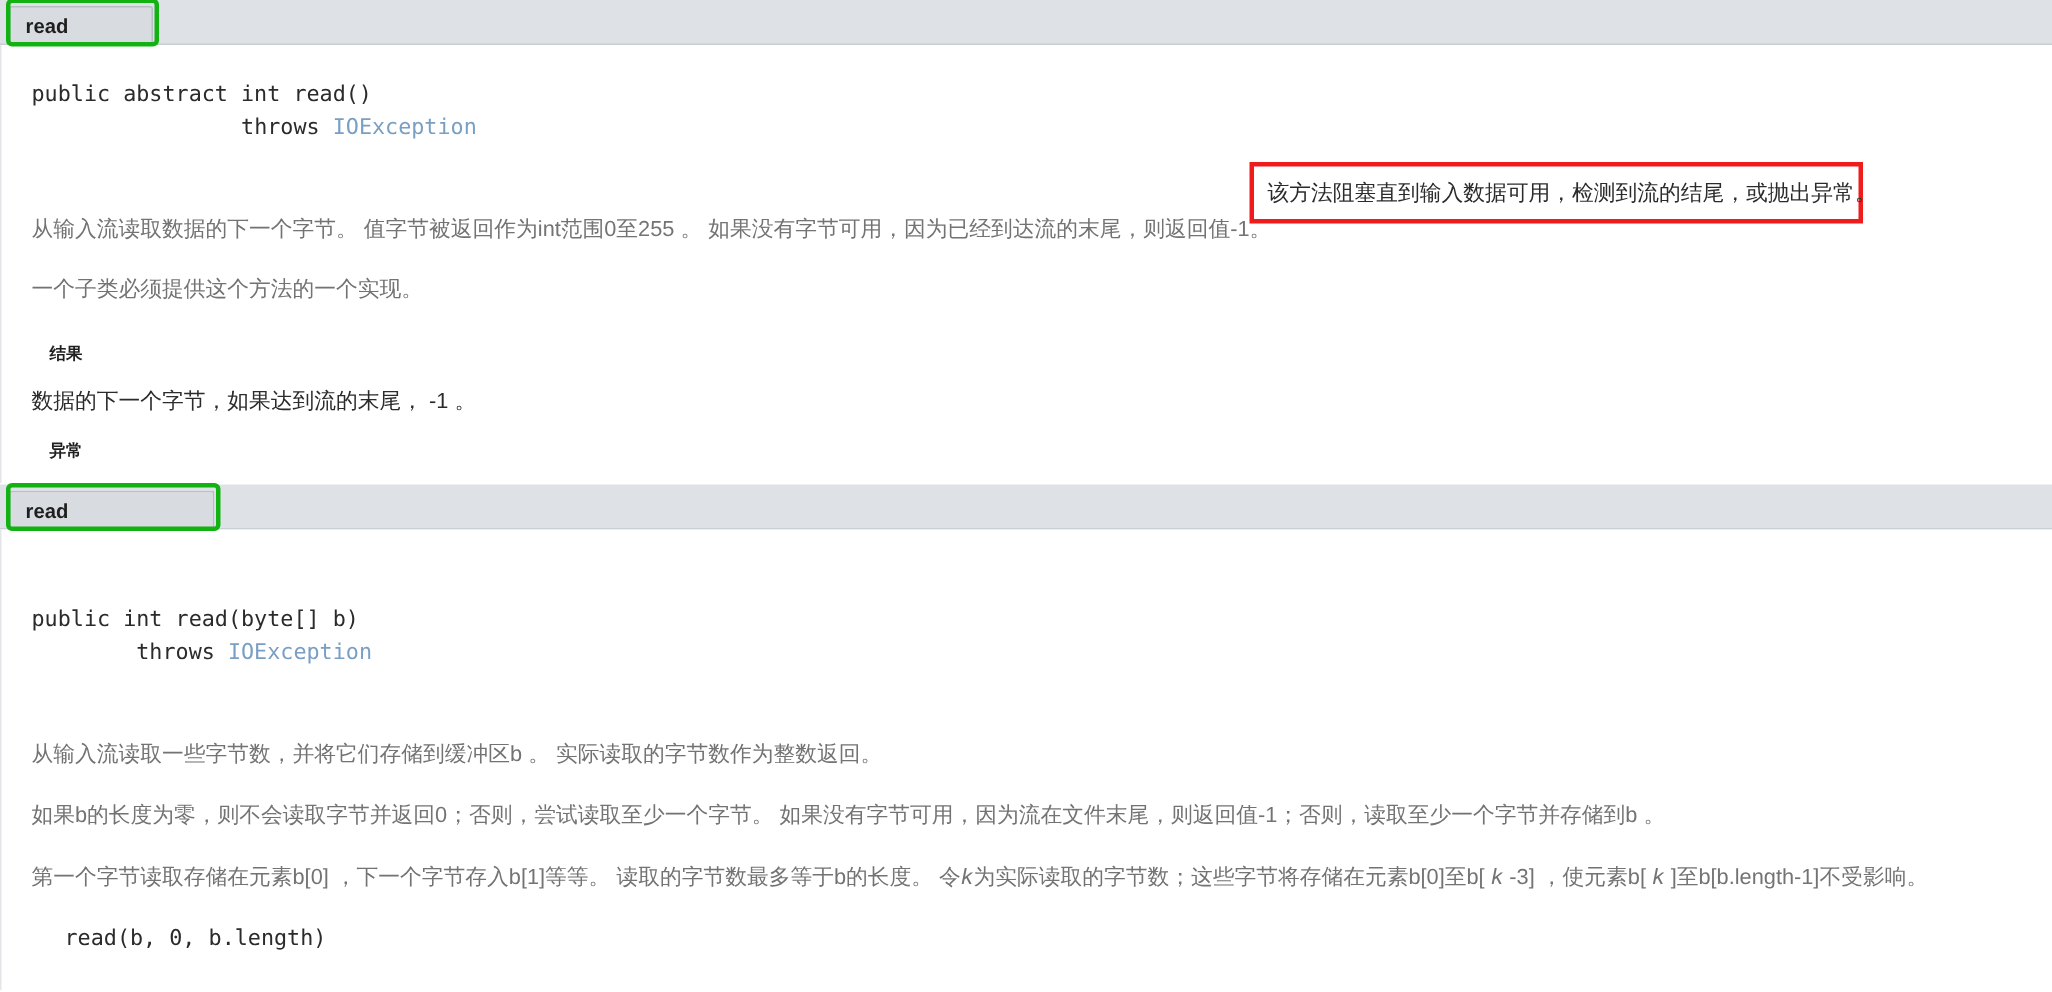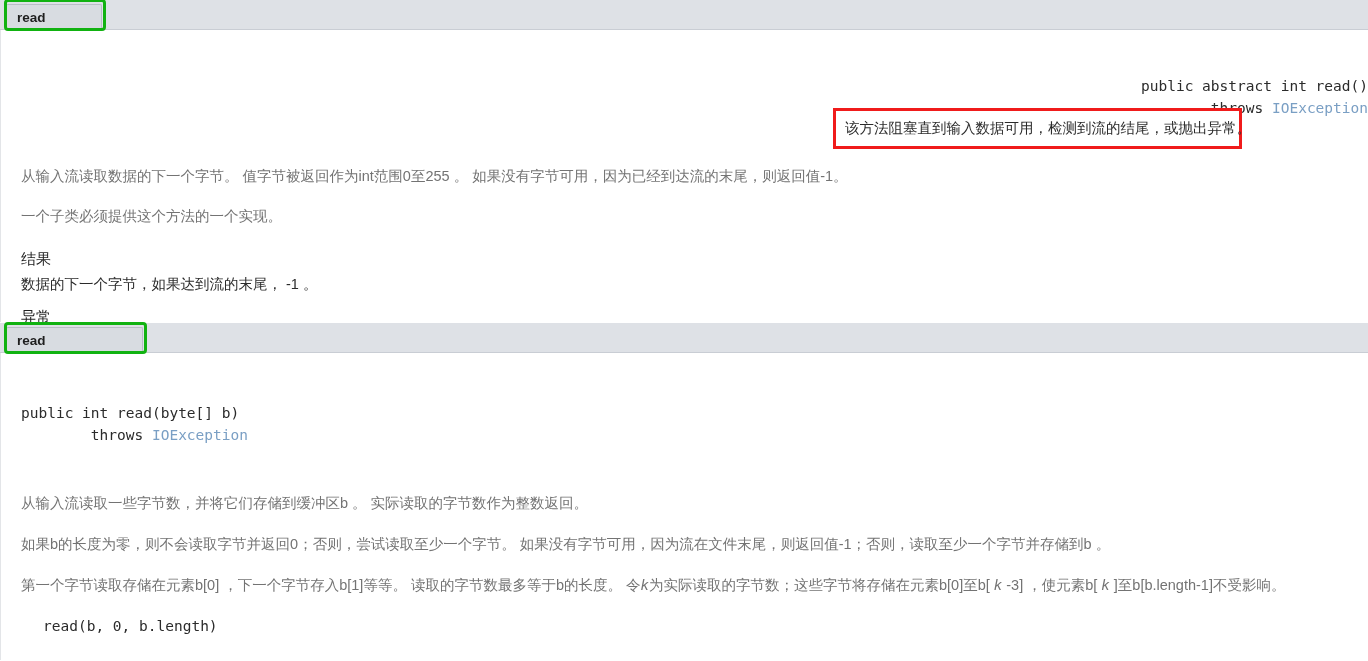--- a/index.html
+++ b/index.html
@@ -68,24 +68,24 @@
     font-size: 14.5px;
     color: #737373;
     line-height: 22px;
     margin: 0;
     white-space: nowrap;
   }
   .para .mono { font-size: 14px; }
   .ital { font-style: italic; }
 
   .sub-head {
-    font-size: 15px;
-    font-weight: normal;
+    font-size: 11px;
+    font-weight: bold;
     color: #1f1f1f;
-    margin: 0;
+    margin: 12px;
     line-height: 18px;
   }
   .sub-text {
     font-size: 14.5px;
     color: #2b2b2b;
     line-height: 22px;
     margin: 0;
     white-space: nowrap;
   }
   .link { color: #7a9fc4; }
@@ -121,21 +121,21 @@
 
     <div class="sec-header">
       <div class="tab" style="left:6px; width:96px;">
         <span>read</span>
       </div>
       <div class="green-ring" style="left:4px; top:-1px; width:102px; height:32px;"></div>
     </div>
 
     <div class="sec-body" style="height:292px;">
 
-      <div class="code-block" style="padding-top:23px;text-align:right;">
+      <div class="code-block" style="">
 <span>public abstract int read()</span><br><span>                </span><span>throws </span><span class="lnk">IOException</span>
       </div>
 
       <p class="para" style="margin-top:24px;">从输入流读取数据的下一个字节。 值字节被返回作为int范围0至255 。 如果没有字节可用，因为已经到达流的末尾，则返回值-1。</p>
 
       <p class="para" style="margin-top:18px;">一个子类必须提供这个方法的一个实现。</p>
 
       <p class="sub-head" style="margin-top:23px;">结果</p>
       <p class="sub-text" style="margin-top:5px;">数据的下一个字节，如果达到流的末尾， -1 。</p>
 

